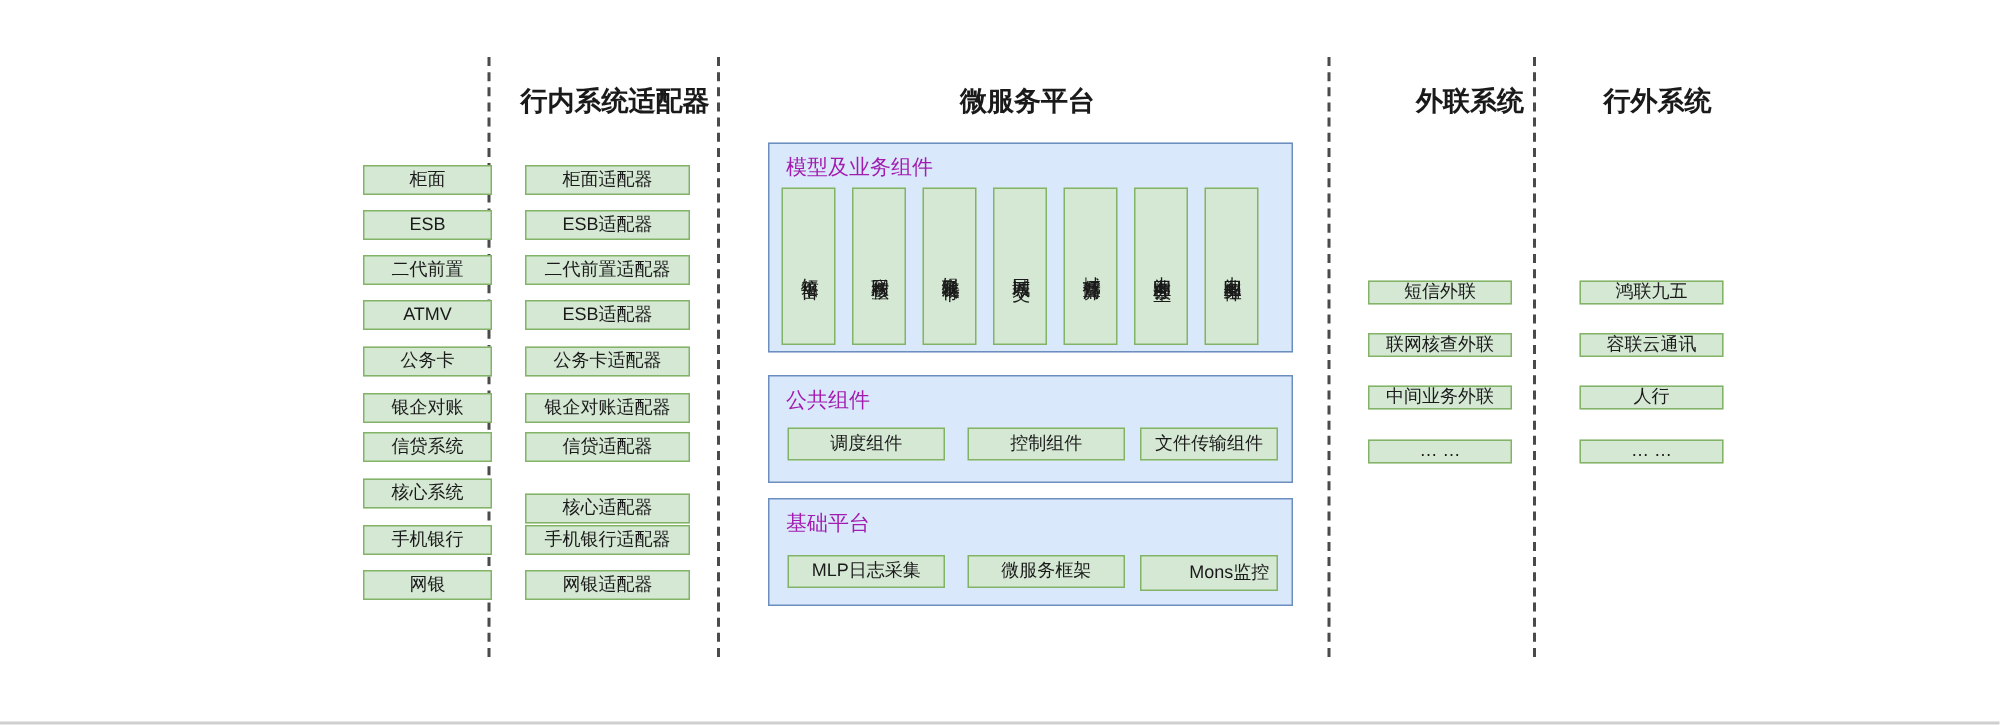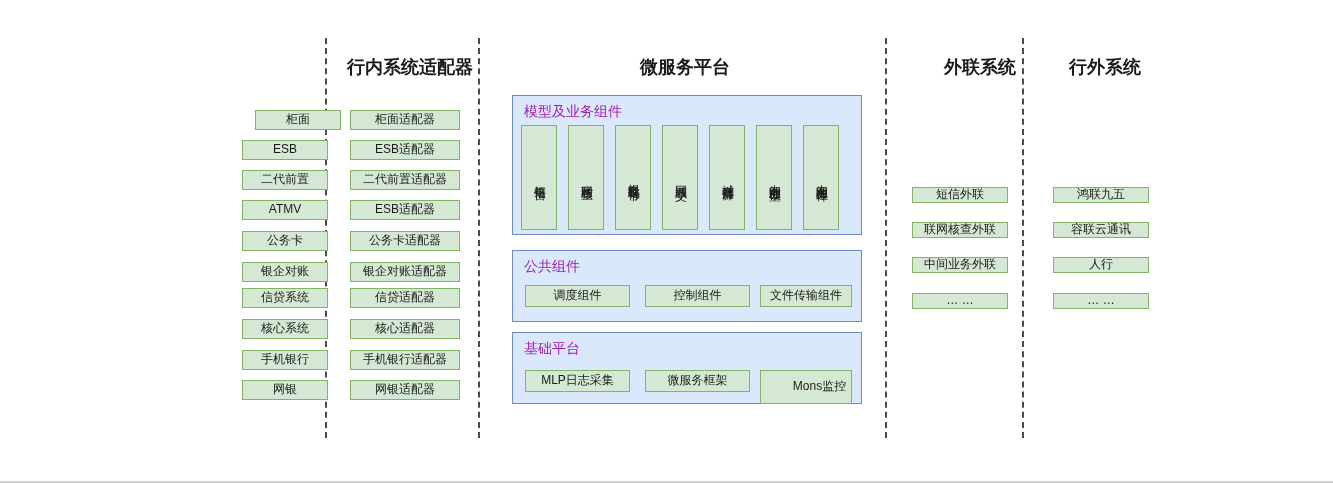--- a/index.html
+++ b/index.html
@@ -107,39 +107,39 @@
   <div class="col-title" style="left:560px; top:55px; width:250px;">微服务平台</div>
   <div class="col-title" style="left:330px; top:55px; width:160px;">行内系统适配器</div>
   <div class="col-title" style="left:880px; top:55px; width:200px;">外联系统</div>
   <div class="col-title" style="left:1005px; top:55px; width:200px;">行外系统</div>
 
   <div class="divider" style="left:325px;"></div>
   <div class="divider" style="left:478px;"></div>
   <div class="divider" style="left:885px;"></div>
   <div class="divider" style="left:1022px;"></div>
 
-  <div class="node plain" style="left:255px; top:110px;">柜面</div>
+  <div class="node plain" style="left:242px; top:110px;">柜面</div>
   <div class="node plain" style="left:242px; top:140px;">ESB</div>
   <div class="node plain" style="left:242px; top:170px;">二代前置</div>
   <div class="node plain" style="left:242px; top:200px;">ATMV</div>
   <div class="node plain" style="left:242px; top:231px;">公务卡</div>
   <div class="node plain" style="left:242px; top:262px;">银企对账</div>
   <div class="node plain" style="left:242px; top:288px;">信贷系统</div>
   <div class="node plain" style="left:242px; top:319px;">核心系统</div>
   <div class="node plain" style="left:242px; top:350px;">手机银行</div>
   <div class="node plain" style="left:242px; top:380px;">网银</div>
 
   <div class="node wide" style="left:350px; top:110px;">柜面适配器</div>
   <div class="node wide" style="left:350px; top:140px;">ESB适配器</div>
   <div class="node wide" style="left:350px; top:170px;">二代前置适配器</div>
   <div class="node wide" style="left:350px; top:200px;">ESB适配器</div>
   <div class="node wide" style="left:350px; top:231px;">公务卡适配器</div>
   <div class="node wide" style="left:350px; top:262px;">银企对账适配器</div>
   <div class="node wide" style="left:350px; top:288px;">信贷适配器</div>
-  <div class="node wide" style="left:350px; top:319px;">核心适配器</div>
+  <div class="node wide" style="left:350px; top:329px;">核心适配器</div>
   <div class="node wide" style="left:350px; top:350px;">手机银行适配器</div>
   <div class="node wide" style="left:350px; top:380px;">网银适配器</div>
 
   <div class="group" style="left:512px; top:95px; width:350px; height:140px;"></div>
   <div class="group-label" style="left:524px; top:103px;">模型及业务组件</div>
 
   <div class="node vert" style="left:521px; top:125px;">短信平台</div>
   <div class="node vert" style="left:568px; top:125px;">联网核查</div>
   <div class="node vert" style="left:615px; top:125px;">银联及银行卡</div>
   <div class="node vert" style="left:662px; top:125px;">同城票交</div>
@@ -152,21 +152,21 @@
 
   <div class="node" style="left:525px; top:285px; width:105px; height:22px;">调度组件</div>
   <div class="node" style="left:645px; top:285px; width:105px; height:22px;">控制组件</div>
   <div class="node" style="left:760px; top:285px; width:92px; height:22px;">文件传输组件</div>
 
   <div class="group" style="left:512px; top:332px; width:350px; height:72px;"></div>
   <div class="group-label" style="left:524px; top:340px;">基础平台</div>
 
   <div class="node" style="left:525px; top:370px; width:105px; height:22px;">MLP日志采集</div>
   <div class="node" style="left:645px; top:370px; width:105px; height:22px;">微服务框架</div>
-  <div class="node" style="left:760px; top:370px; width:92px; height:34px;padding-left:27px;">Mons监控</div>
+  <div class="node" style="left:760px; top:370px; width:92px; height:24px;padding-left:27px;">Mons监控</div>
 
   <div class="node ext" style="left:912px; top:187px;">短信外联</div>
   <div class="node ext" style="left:912px; top:222px;">联网核查外联</div>
   <div class="node ext" style="left:912px; top:257px;">中间业务外联</div>
   <div class="node ext" style="left:912px; top:293px;">… …</div>
 
   <div class="node ext" style="left:1053px; top:187px;">鸿联九五</div>
   <div class="node ext" style="left:1053px; top:222px;">容联云通讯</div>
   <div class="node ext" style="left:1053px; top:257px;">人行</div>
   <div class="node ext" style="left:1053px; top:293px;">… …</div>

